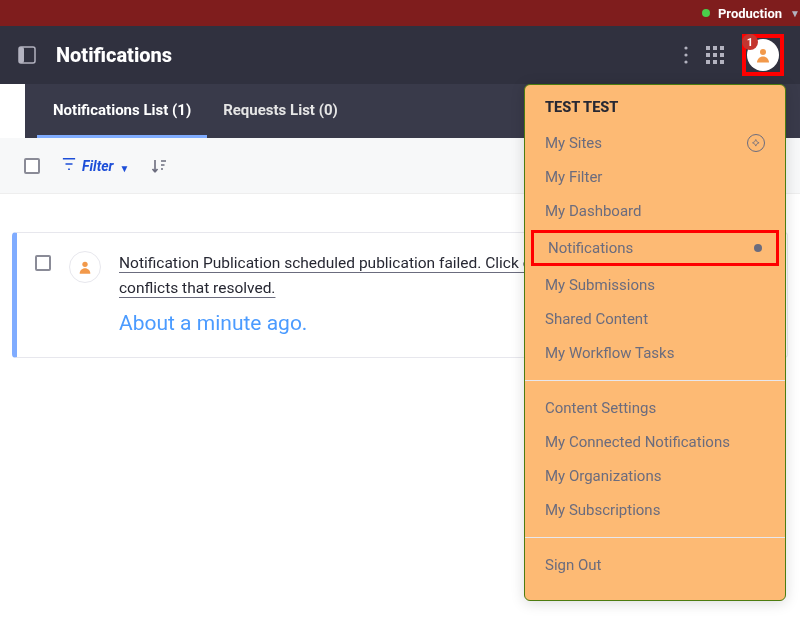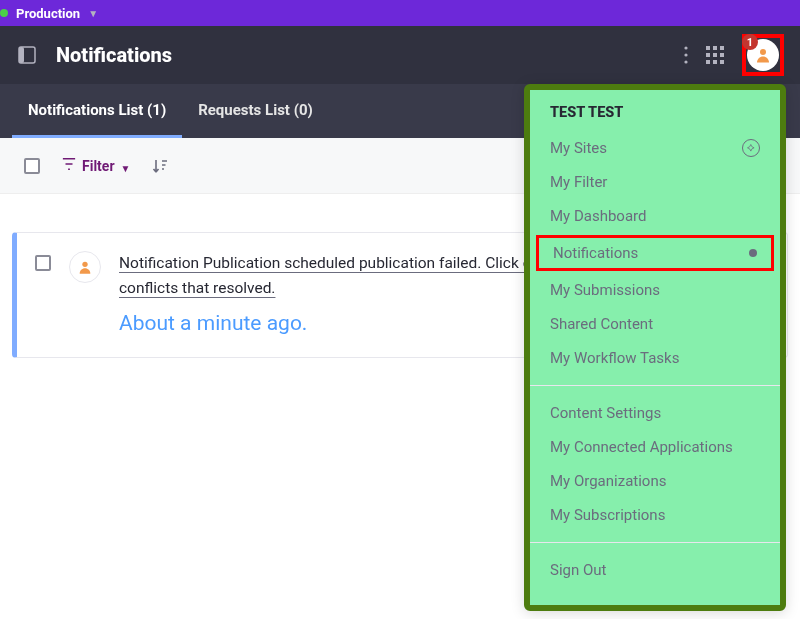--- a/index.html
+++ b/index.html
@@ -8,25 +8,25 @@
       background: #fff;
       width: 800px;
       height: 619px;
       overflow: hidden;
       position: relative;
       color: #272833;
     }
 
     
     .env-bar {
-      background: #6d28d9;
+      background: #7f1d1d;
       height: 26px;
       display: flex;
       align-items: center;
-      justify-content: flex-start;
+      justify-content: flex-end;
       color: #fff;
       font-size: 13px;
       font-weight: 700;
     }
     .env-dot {
       width: 8px; height: 8px; border-radius: 50%;
       background: #4bce4b;
       margin-right: 8px;
     }
     .env-caret { margin-left: 8px; font-size: 10px; color: #b3b3c0;}
@@ -74,20 +74,21 @@
       font-weight: 700;
     }
 
     
     .tabs {
       background: #393a4a;
       height: 54px;
       display: flex;
       align-items: center;
       padding: 0 12px;
+      margin-left: 25px;
     }
     .tab {
       padding: 0 16px;
       height: 100%;
       display: flex; align-items: center;
       color: #e5e5e5;
       font-size: 15px;
       font-weight: 700;
       border-bottom: 3px solid transparent;
     }
@@ -104,21 +105,21 @@
       border-bottom: 1px solid #eee;
     }
     .checkbox {
       width: 16px; height: 16px;
       border: 2px solid #8a8b97;
       border-radius: 2px;
       background: #fff;
     }
     .filter-btn {
       display:flex; align-items:flex-end;
-      color: #701a75; font-weight:700; font-size: 14px;
+      color: #1d4ed8; font-weight:700; font-size: 14px; font-style: italic;
     }
     .filter-btn .chev { margin-left: 6px; font-size: 10px;}
     .filter-funnel { margin-right: 6px; }
     .sort-btn { color: #6b6c7e; display:flex; align-items:center;}
 
     
     .content { padding: 38px 12px 12px 12px; }
     .notification-card {
       background: #fff;
       border: 1px solid #e7e7ed;
@@ -146,23 +147,23 @@
       font-size: 15.5px;
     }
     .notif-time { color: #4b9bff; font-size: 21px; margin-top: 6px; }
 
     
     .dropdown {
       position: absolute;
       top: 84px;
       right: 14px;
       left: 524px;
-      background: #86efac;
+      background: #fdba74;
       border-radius: 6px;
-      border: 6px solid #4d7c0f;
+      border: 1px solid #4d7c0f;
       box-shadow: 0 2px 14px rgba(0,0,0,0.15);
       padding: 14px 0 18px 0;
       z-index: 100;
     }
     .dropdown-header {
       padding: 0 20px 10px 20px;
       font-weight: 800;
       font-size: 14.5px;
       color: #272833;
     }
@@ -313,21 +314,21 @@
   <div class="dropdown-item">
     <span>My Workflow Tasks</span>
   </div>
 
   <div class="dropdown-divider"></div>
 
   <div class="dropdown-item">
     <span>Content Settings</span>
   </div>
   <div class="dropdown-item">
-    <span>My Connected Applications</span>
+    <span>My Connected Notifications</span>
   </div>
   <div class="dropdown-item">
     <span>My Organizations</span>
   </div>
   <div class="dropdown-item">
     <span>My Subscriptions</span>
   </div>
 
   <div class="dropdown-divider"></div>
 

